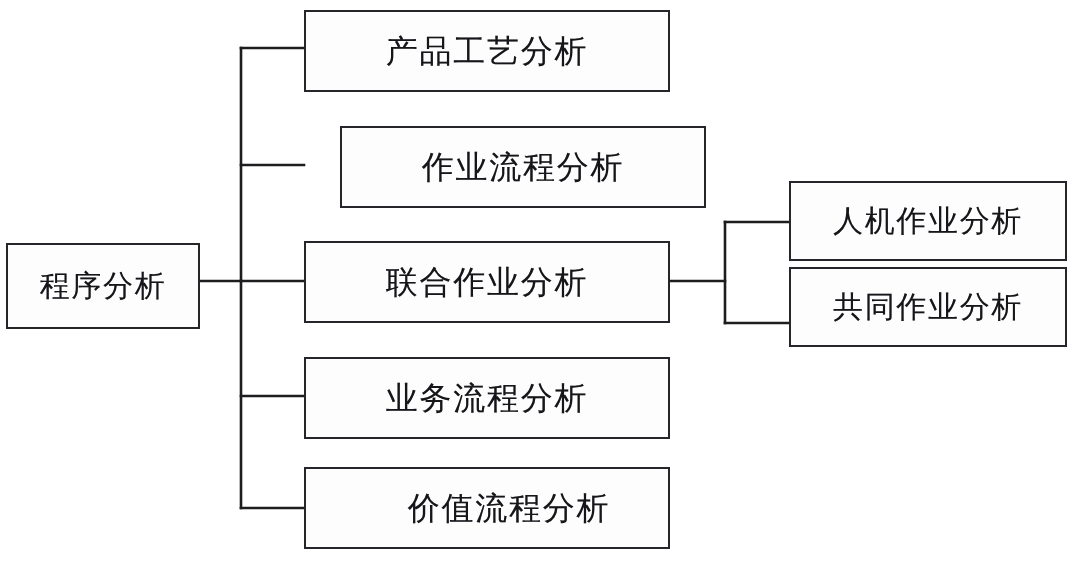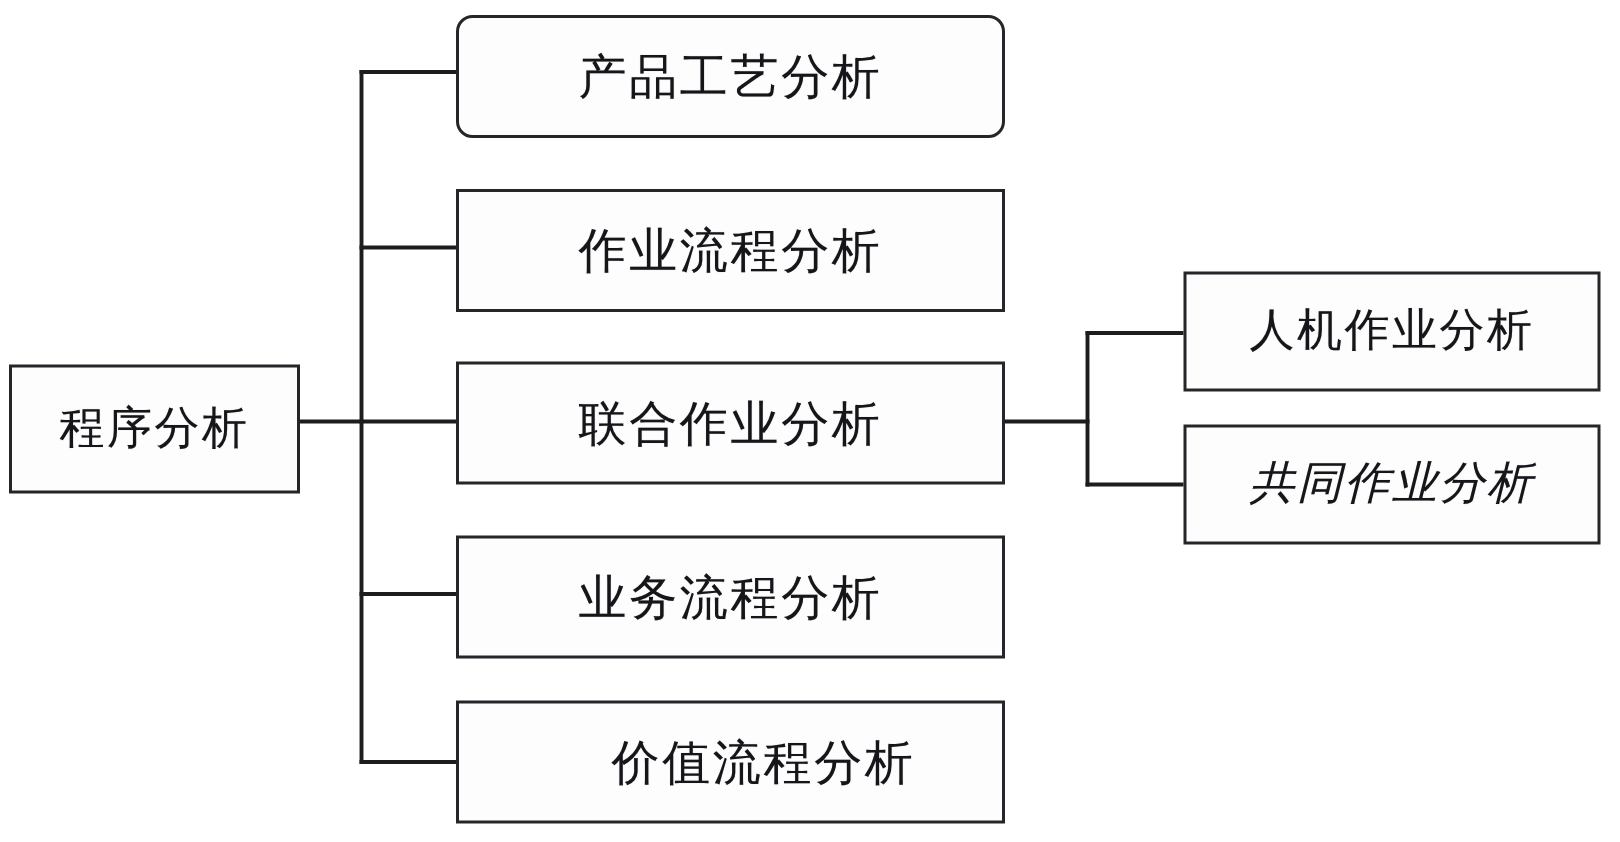--- a/index.html
+++ b/index.html
@@ -58,35 +58,35 @@
   }
   #node-root .label { font-size: 30px; }
 
   
   .node-mid {
     left: 304px;
     width: 366px;
     height: 82px;
   }
   .node-mid .label { font-size: 32px; }
-  #node-mid-0 { top: 10px; border-radius: 11px; }
-  #node-mid-1 { top: 126px; }
+  #node-mid-0 { top: 10px; }
+  #node-mid-1 { top: 126px; margin-left: 36px; }
   #node-mid-2 { top: 241px; }
   #node-mid-3 { top: 357px; }
   #node-mid-4 { top: 467px; padding-left: 44px; }
 
   
   .node-right {
     left: 789px;
     width: 278px;
     height: 80px;
   }
   .node-right .label { font-size: 30px; }
   #node-right-0 { top: 181px; }
-  #node-right-1 { top: 283px; font-style: italic; }
+  #node-right-1 { top: 267px; }
 </style>
 </head>
 <body>
 
 <div id="canvas">
 
   <svg id="connectors" viewBox="0 0 1080 561" xmlns="http://www.w3.org/2000/svg">
     <line x1="200" y1="281" x2="241" y2="281"></line>
     <line x1="241" y1="48" x2="241" y2="508"></line>
     <line x1="241" y1="48" x2="304" y2="48"></line>

